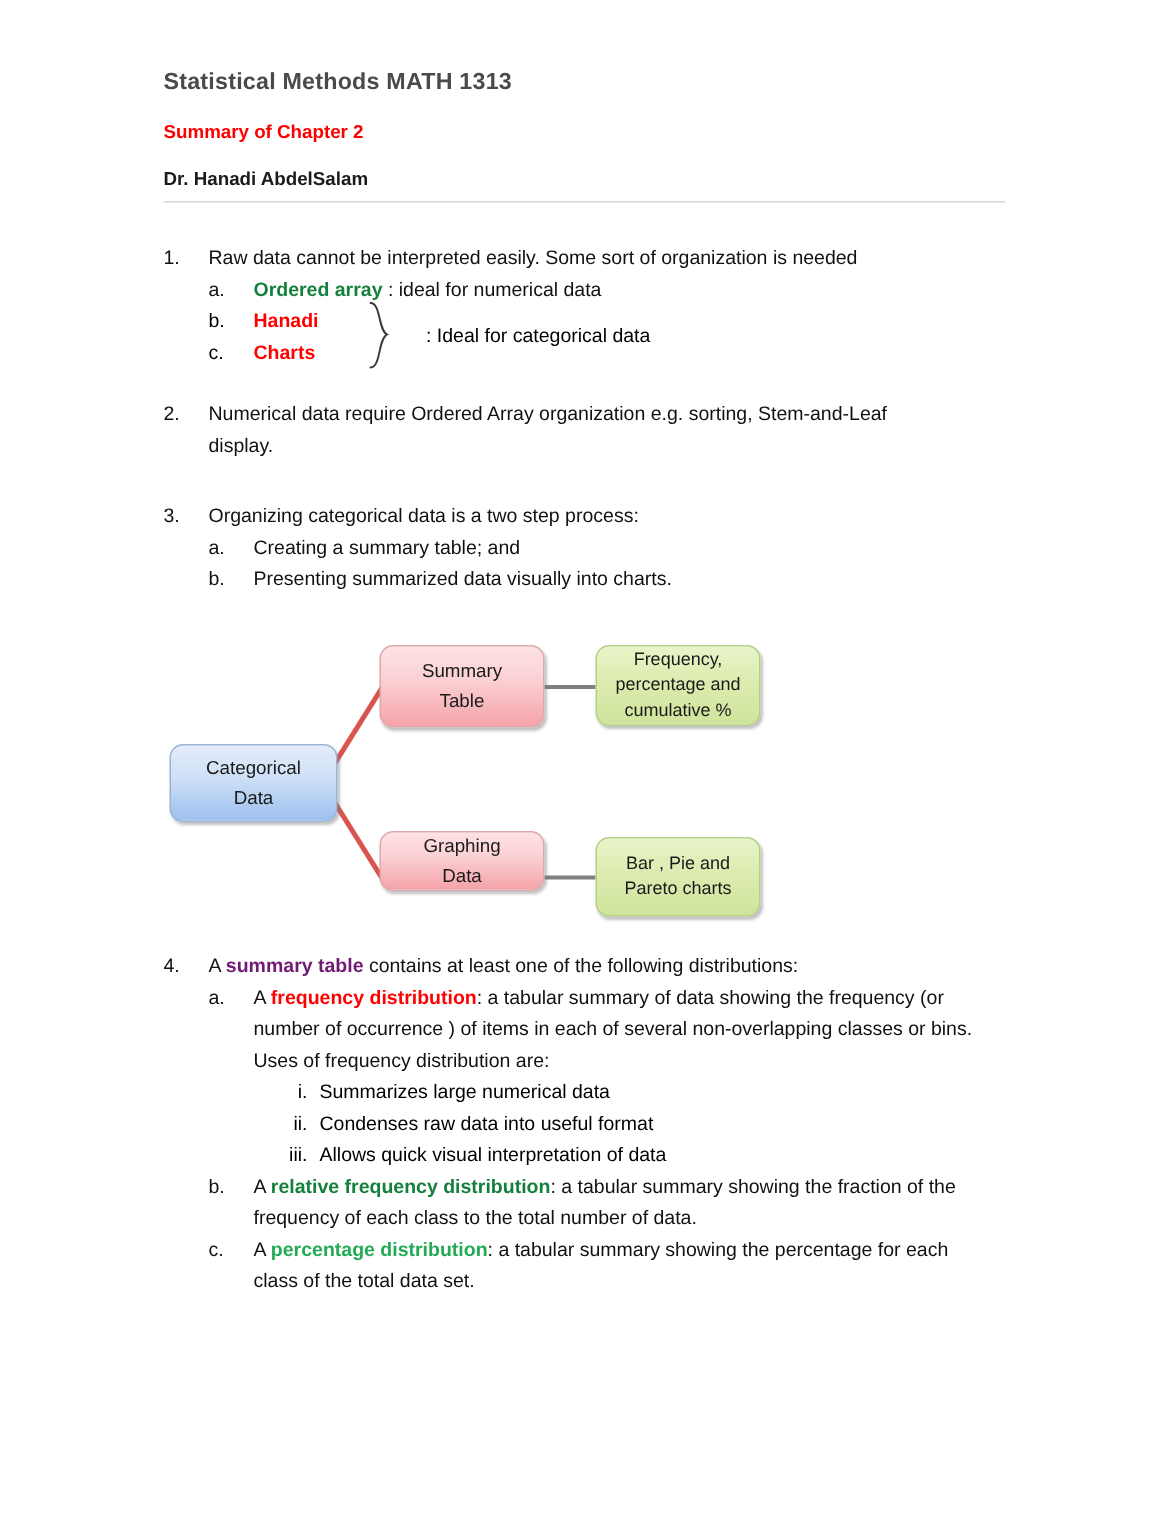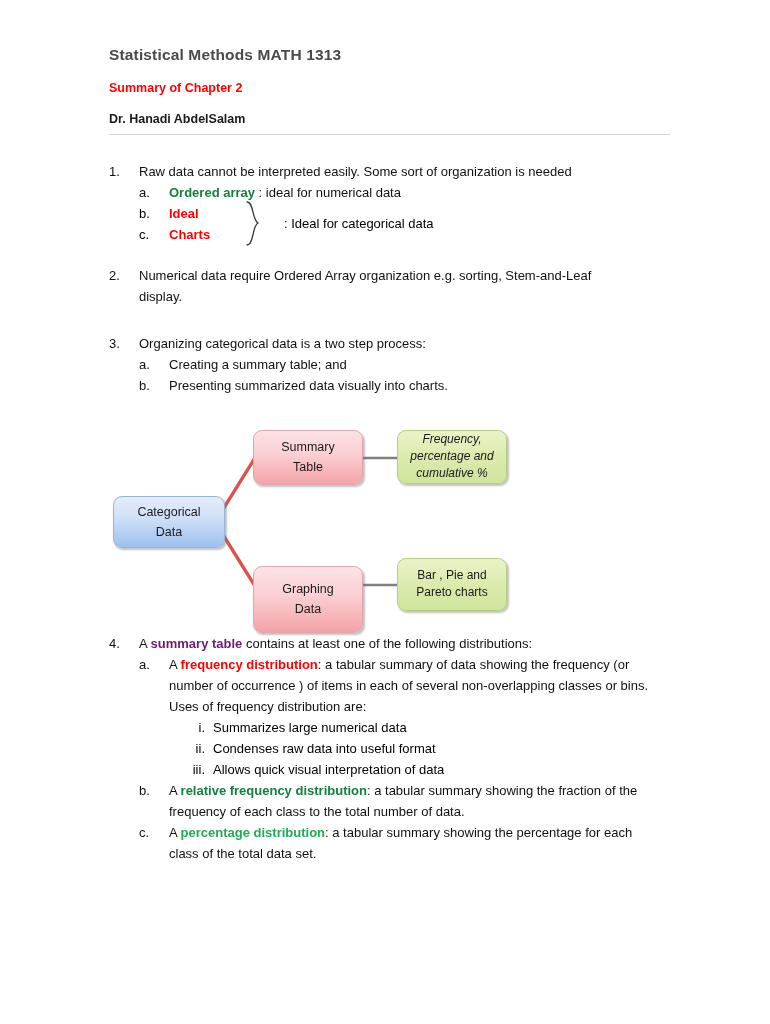--- a/index.html
+++ b/index.html
@@ -190,22 +190,22 @@
     background: linear-gradient(to bottom, #fde2e4 0%, #fbd0d4 42%, #f4a3a8 100%);
     border-color: #dda8ab;
   }
   .node-green {
     background: linear-gradient(to bottom, #e8f4c8 0%, #dcecb0 45%, #cfe49c 100%);
     border-color: #b3cf86;
   }
 
   #node-categorical { left: 8px;   top: 78px;  width: 112px; height: 52px; }
   #node-summary     { left: 148px; top: 12px;  width: 110px; height: 55px; }
-  #node-graphing    { left: 148px; top: 148px; width: 110px; height: 67px; }
-  #node-freq        { left: 292px; top: 12px;  width: 110px; height: 54px; font-style: italic; }
+  #node-graphing    { left: 148px; top: 136px; width: 110px; height: 40px; }
+  #node-freq        { left: 292px; top: 12px;  width: 110px; height: 54px; }
   #node-charts      { left: 292px; top: 140px; width: 110px; height: 53px; }
 
   #node-freq, #node-charts { font-size: 12px; line-height: 17px; }
 </style>
 </head>
 <body>
 
 <div class="page">
 
   <div class="doc-title">Statistical Methods  MATH 1313</div>
@@ -221,21 +221,21 @@
     </div>
 
     <div class="sub">
       <span class="letter">a.</span>
       <span class="txt"><span class="blue">Ordered array</span><span> : ideal for numerical data</span></span>
     </div>
 
     <div class="brace-block">
       <div class="brace-row">
         <span class="letter">b.</span>
-        <span class="txt red">Ideal</span>
+        <span class="txt red">Hanadi</span>
       </div>
       <div class="brace-row">
         <span class="letter">c.</span>
         <span class="txt red">Charts</span>
       </div>
       <svg class="brace-svg" viewBox="0 0 22 48">
         <path d="M3 2 C10 2 8 20 14 23 C8 26 10 45 3 45" fill="none" stroke="#3a3a3a" stroke-width="1.3" stroke-linecap="round"></path>
       </svg>
       <div class="brace-note">: Ideal for categorical data</div>
     </div>

